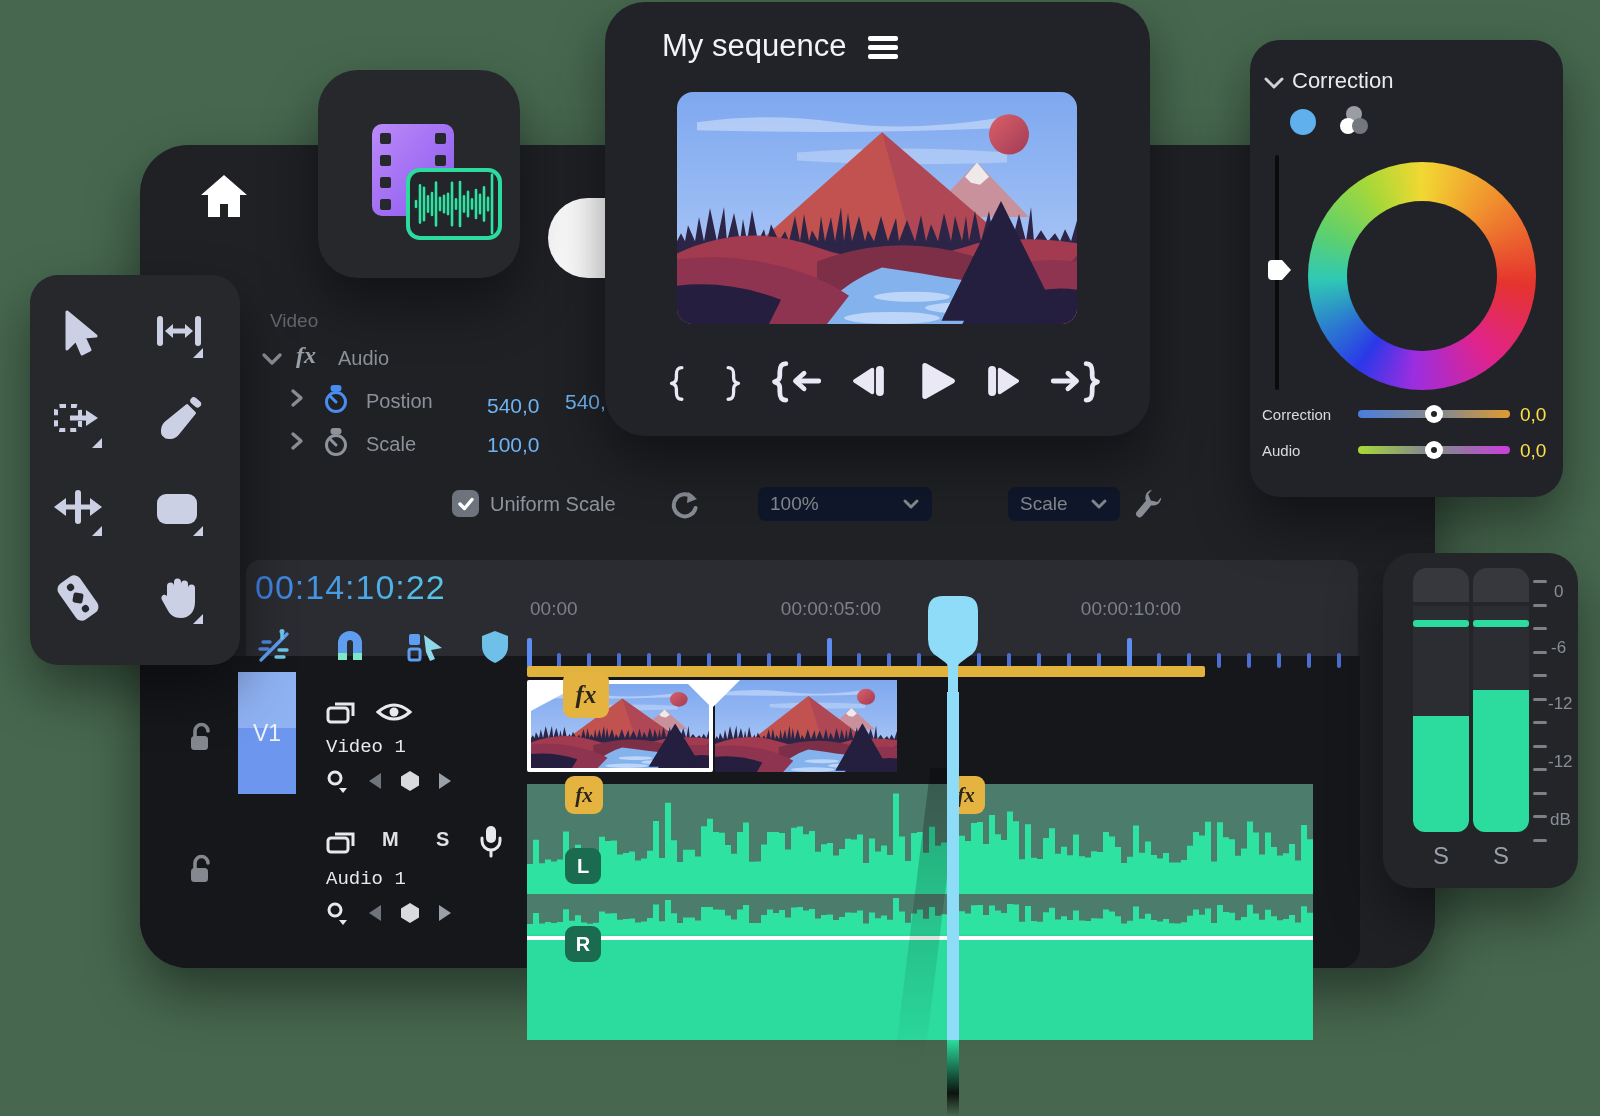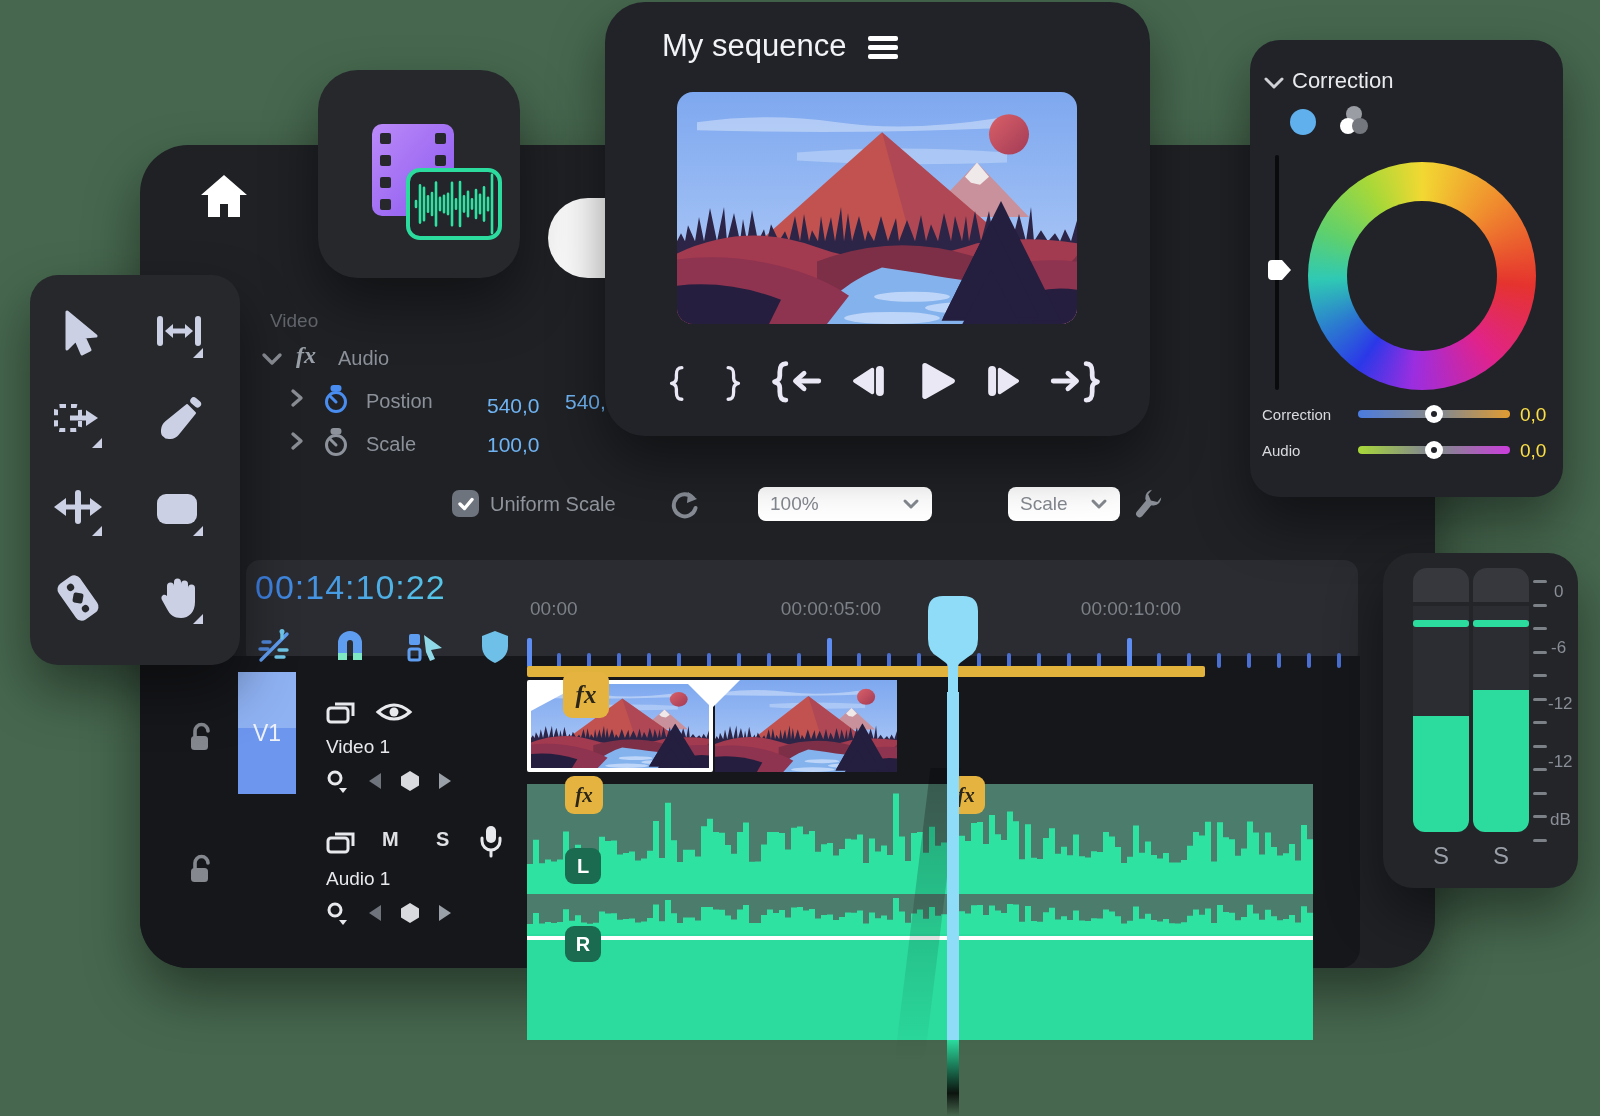--- a/index.html
+++ b/index.html
@@ -9,36 +9,36 @@
   .panel{position:absolute;background:#1f2125;box-shadow:0 26px 55px rgba(0,0,0,.45);}
   .txt{position:absolute;white-space:nowrap;}
 
   
   .main-panel{left:140px;top:145px;width:1295px;height:823px;border-radius:48px;z-index:1;}
   .white-sheet{left:548px;top:198px;width:240px;height:80px;background:#fff;border-radius:44px;z-index:4;}
   .fx-label{font-style:italic;font-family:"Liberation Serif",serif;font-weight:bold;}
   .eff-gray{color:#8b9099;font-size:20px;}
   .eff-dim{color:#63666d;font-size:19px;}
   .eff-val{color:#6fb3f2;font-size:21px;}
-  .pill{position:absolute;background:#ffffff;border-radius:8px;display:flex;align-items:center;
+  .pill{position:absolute;background:#0f172a;border-radius:8px;display:flex;align-items:center;
         justify-content:space-between;padding:0 12px;color:#84888f;font-size:19px;}
 
   
   .tl-strip{position:absolute;left:246px;top:560px;width:1112px;height:106px;background:#2a2c31;border-radius:14px;z-index:2;}
   .tracks-bg{position:absolute;left:140px;top:656px;width:1220px;height:312px;background:#16171b;
              border-radius:0 0 20px 48px;z-index:2;}
   .timecode{position:absolute;left:255px;top:568px;font-size:34px;font-weight:normal;letter-spacing:1px;
             background:linear-gradient(90deg,#3c7ce0,#56c8e8);-webkit-background-clip:text;background-clip:text;color:transparent;z-index:3;}
   .ruler-label{position:absolute;color:#7c8087;font-size:19px;z-index:3;}
   .tick{position:absolute;bottom:0;width:4px;border-radius:2px;background:#4a6fd0;height:15px;}
   .tick.major{width:5px;height:30px;background:#5d8df2;}
   .workbar{position:absolute;left:527px;top:666px;width:678px;height:11px;background:#e2b33c;border-radius:2px;z-index:3;}
   .band{position:absolute;left:238px;width:58px;z-index:3;display:flex;align-items:center;justify-content:center;
         color:#eef1f5;font-size:23px;}
-  .trk-name{color:#e8e9ec;font-size:19px;}
+  .trk-name{color:#e8e9ec;font-size:19px;font-family:Liberation Mono, monospace;}
   .ms-txt{color:#dfe1e5;font-size:20px;font-weight:bold;}
   .thumb-clip{position:absolute;overflow:hidden;z-index:3;}
   .fx-badge{position:absolute;background:#e5b440;border-radius:9px;display:flex;align-items:center;justify-content:center;
             color:#2b2619;z-index:6;}
   .chan-badge{position:absolute;width:36px;height:36px;border-radius:9px;background:#1b6b51;color:#fff;font-size:20px;
               font-weight:bold;display:flex;align-items:center;justify-content:center;z-index:6;}
   .white-line{position:absolute;left:527px;top:936px;width:786px;height:4px;background:#fff;z-index:5;}
 
   
   .ph-stem{position:absolute;left:947px;top:692px;width:12px;height:348px;background:#8edcf8;z-index:7;}

